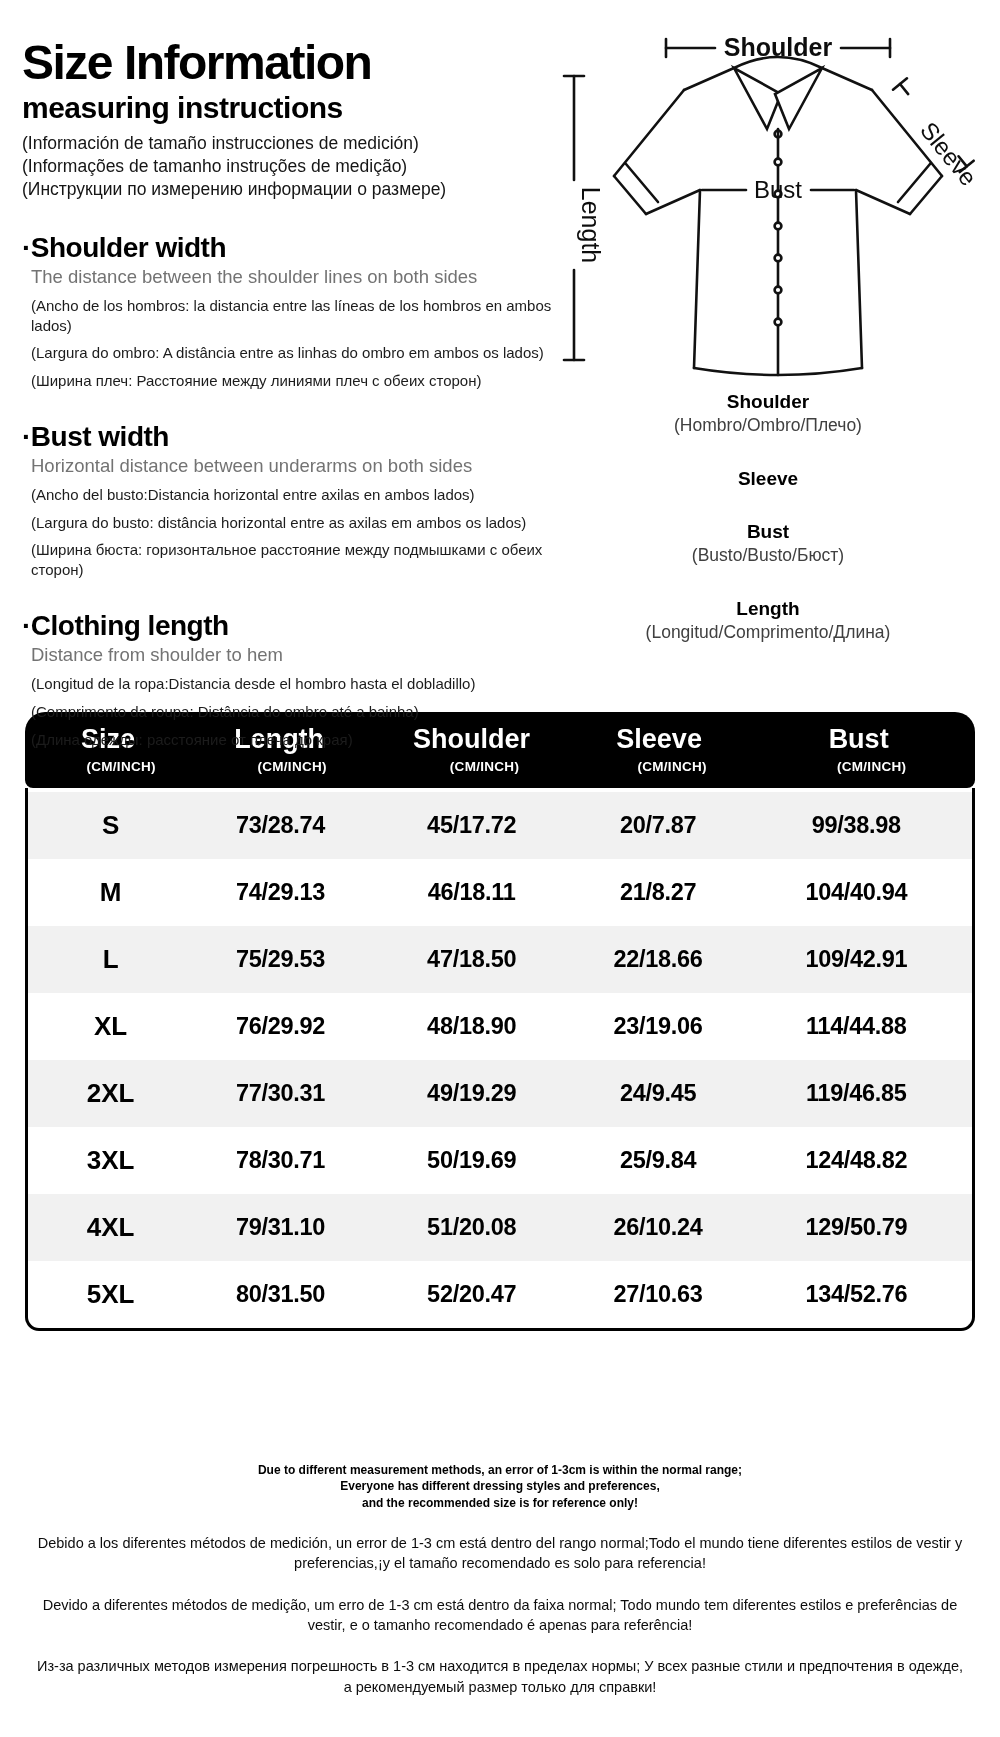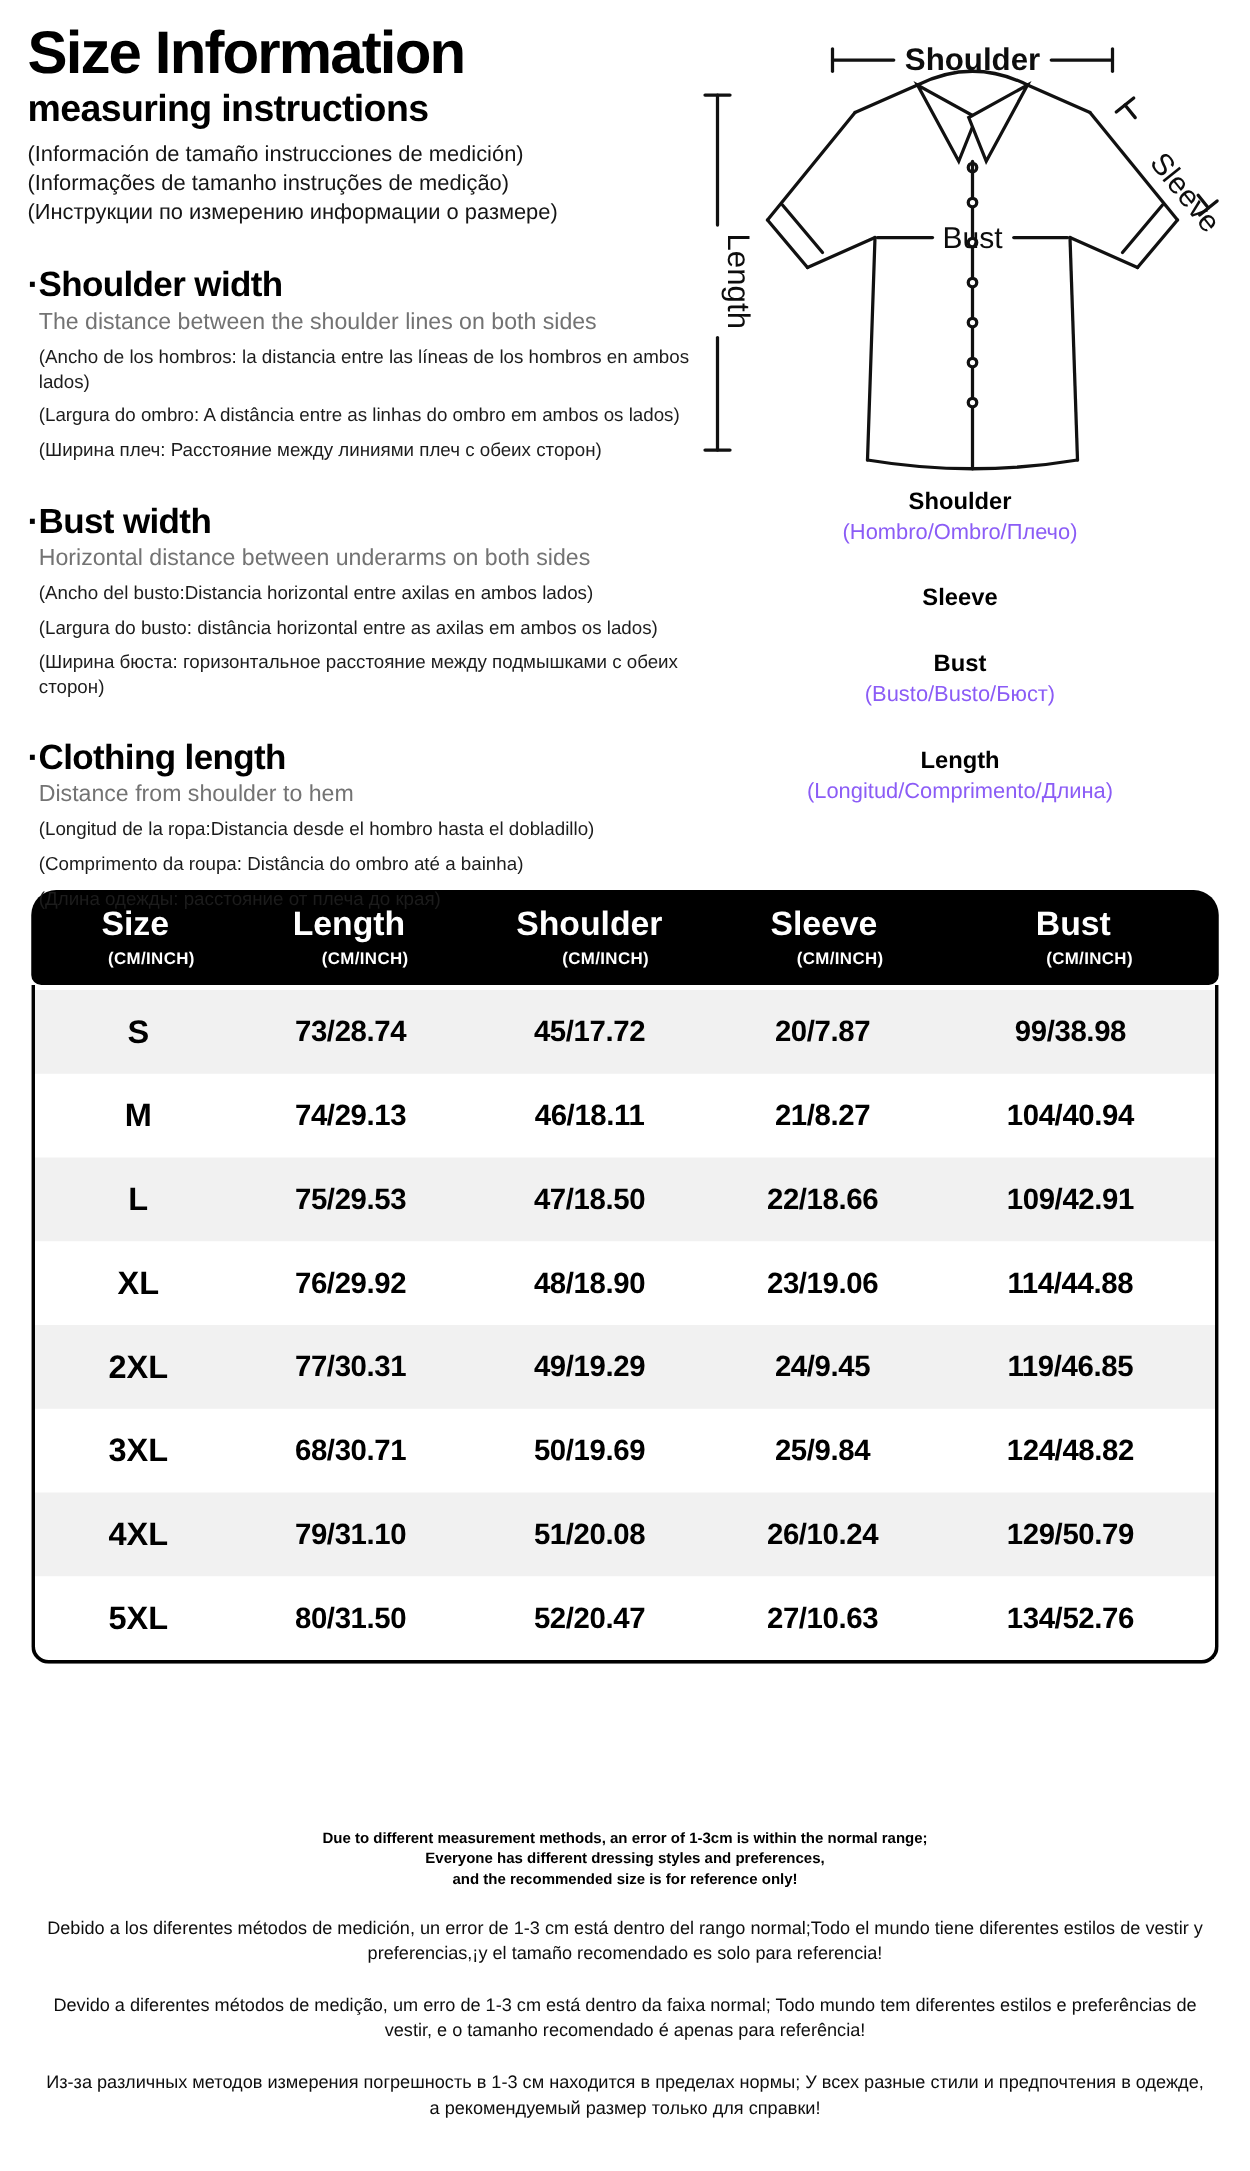--- a/index.html
+++ b/index.html
@@ -5,35 +5,35 @@
   * { box-sizing: border-box; }
   html, body { margin: 0; padding: 0; }
   body {
     width: 1000px; height: 1737px;
     background: #ffffff; color: #000;
     font-family: "Liberation Sans", sans-serif;
     overflow: hidden; position: relative;
   }
   
   .top-area { position: relative; width: 1000px; height: 712px; }
-  .left-col { position: absolute; left: 22px; top: 18px; width: 532px; }
+  .left-col { position: absolute; left: 22px; top: 38px; width: 532px; }
   .main-title { font-size: 48px; font-weight: bold; letter-spacing: -1.5px; line-height: 1.04; margin: 0; }
   .sub-title  { font-size: 30px; font-weight: bold; letter-spacing: -0.5px; margin: 3px 0 7px 0; }
   .title-trans p { margin: 0; font-size: 17.5px; line-height: 1.33; color: #151515; }
   .section { margin-top: 30px; }
   .section-heading { font-size: 28px; font-weight: bold; letter-spacing: -0.5px; margin: 0; }
   .section-desc { font-size: 18.5px; margin: 2px 0 0 9px; color: #737373; }
   .section-trans p { font-size: 15px; margin: 8px 0 0 9px; line-height: 1.32; color: #1c1c1c; }
 
   .diagram { position: absolute; left: 548px; top: 28px; }
   .diagram svg text { font-family: "Liberation Sans", sans-serif; fill: #0d0d0d; }
   .legend { position: absolute; left: 548px; top: 390px; width: 440px; text-align: center; }
   .legend-item { margin-bottom: 30px; }
   .legend-name { font-size: 19px; font-weight: bold; line-height: 1.25; }
-  .legend-trans { font-size: 17.5px; line-height: 1.3; color: #8b5cf6; }
+  .legend-trans { font-size: 17.5px; line-height: 1.3; color: #404040; }
 
   
   .size-table { margin: 0 25px; width: 950px; }
   .tbl-header {
     display: grid; grid-template-columns: 17.5% 18.5% 22% 17.5% 24.5%;
     background: #000; color: #fff; text-align: center;
     border-radius: 20px 20px 8px 8px; padding: 13px 0 14px 0;
   }
   .h-label { font-size: 27px; font-weight: bold; line-height: 1.1; }
   .h-sub { font-size: 13.5px; font-weight: bold; margin-top: 4px; letter-spacing: 0.3px; padding-left: 26px; }
@@ -247,21 +247,21 @@
     </div>
     <div class="row">
       <div class="cell-size">2XL</div>
       <div class="cell-val">77/30.31</div>
       <div class="cell-val">49/19.29</div>
       <div class="cell-val">24/9.45</div>
       <div class="cell-val">119/46.85</div>
     </div>
     <div class="row">
       <div class="cell-size">3XL</div>
-      <div class="cell-val">68/30.71</div>
+      <div class="cell-val">78/30.71</div>
       <div class="cell-val">50/19.69</div>
       <div class="cell-val">25/9.84</div>
       <div class="cell-val">124/48.82</div>
     </div>
     <div class="row">
       <div class="cell-size">4XL</div>
       <div class="cell-val">79/31.10</div>
       <div class="cell-val">51/20.08</div>
       <div class="cell-val">26/10.24</div>
       <div class="cell-val">129/50.79</div>

